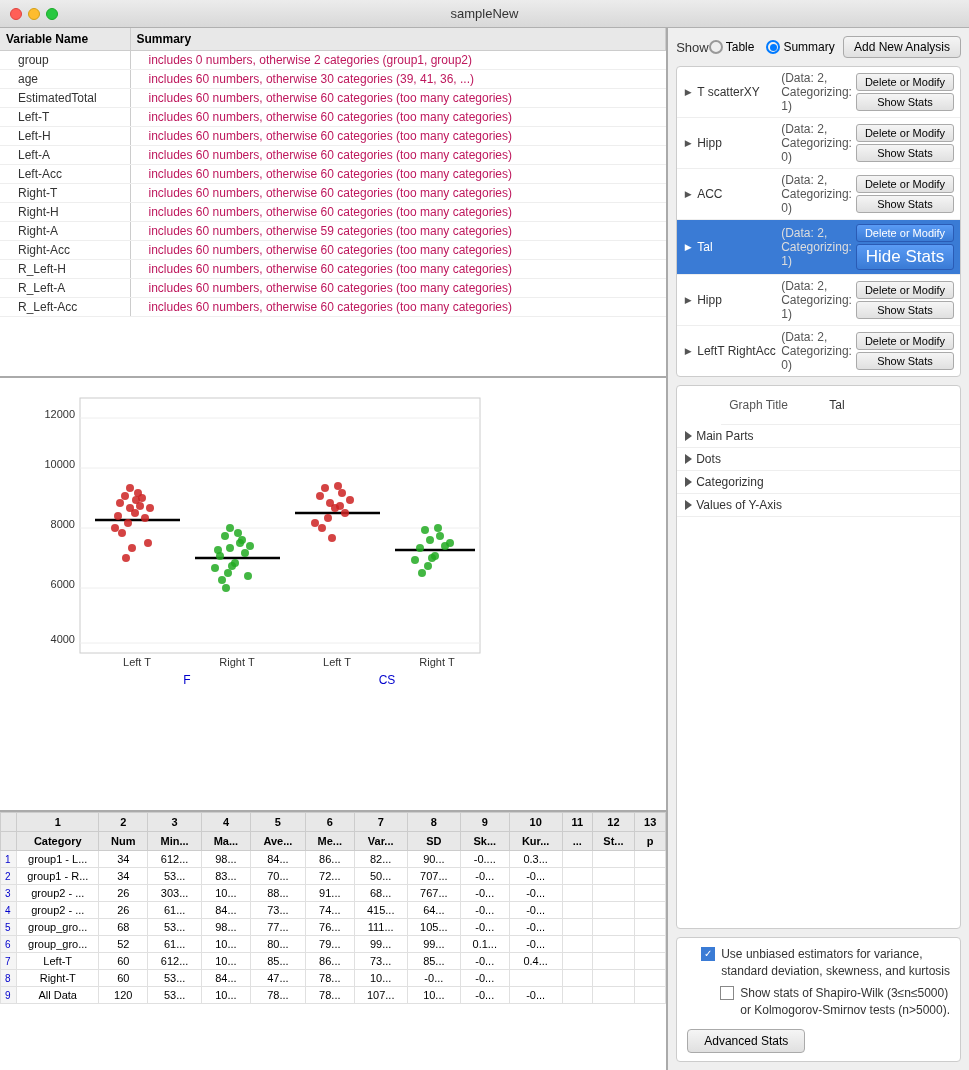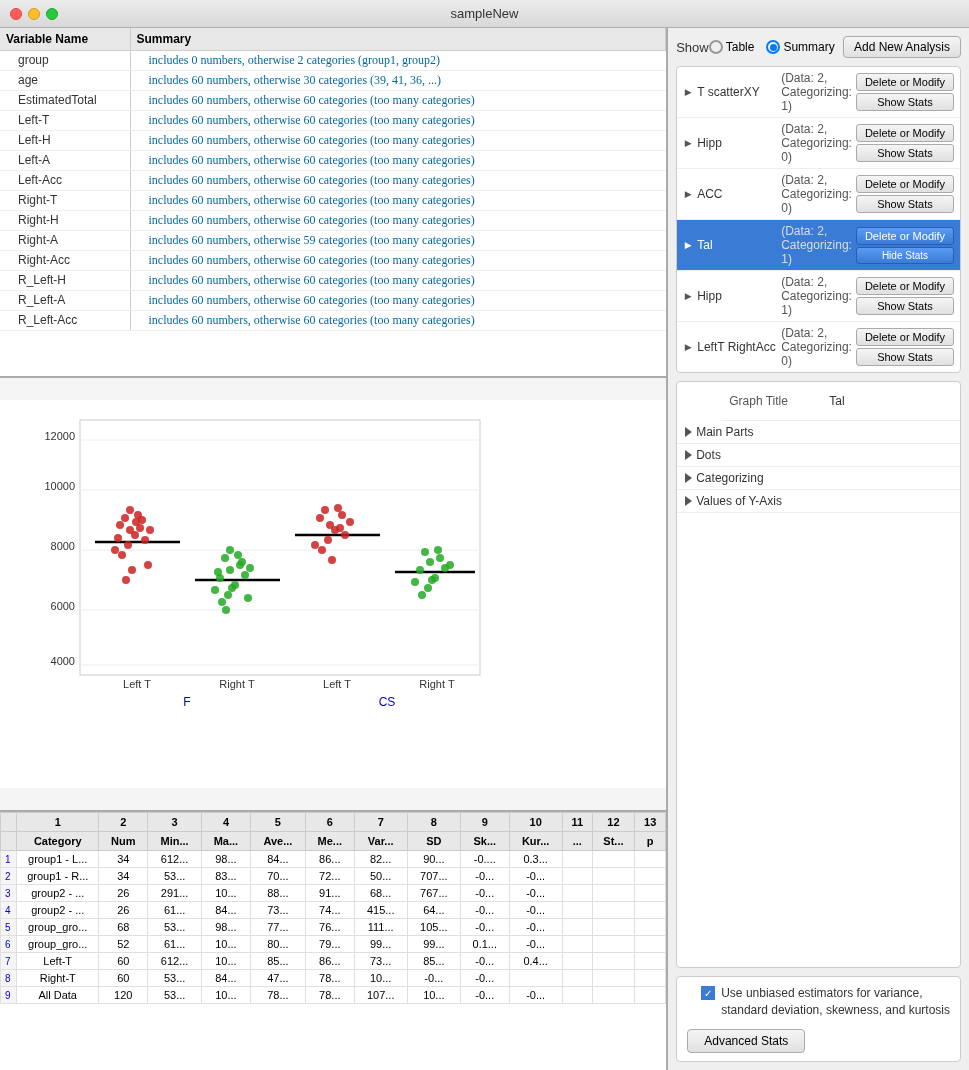--- a/index.html
+++ b/index.html
@@ -45,21 +45,20 @@
       height: calc(1070px - 28px);
     }
 
     
     .left-panel {
       width: 672px;
       display: flex;
       flex-direction: column;
       background: #f5f5f5;
       border-right: 2px solid #aaa;
-      gap: 22px;
     }
 
     
     .var-table-container {
       height: 350px;
       overflow-y: auto;
       border-bottom: 2px solid #aaa;
       background: white;
     }
     .var-table {
@@ -83,22 +82,21 @@
       vertical-align: top;
     }
     .var-table tbody td:first-child {
       font-weight: 500;
       color: #333;
       white-space: nowrap;
       border-right: 1px solid #ccc;
       width: 130px;
     }
     .var-table tbody td:last-child {
-      color: #0369a1;
-      font-family: Liberation Serif, serif;
+      color: #be185d;
     }
 
     
     .chart-area {
       flex: 1;
       background: white;
       padding: 10px;
       overflow: hidden;
     }
 
@@ -264,21 +262,21 @@
       background: linear-gradient(to bottom, #5a9bf5, #3a7bd5);
       border-color: #2a5bb5;
       color: white;
     }
     .hide-btn {
       background: linear-gradient(to bottom, #5a9bf5, #3a7bd5);
       border: 1px solid #2a5bb5;
       border-radius: 3px;
       padding: 2px 8px;
       cursor: pointer;
-      font-size: 10px;
+      font-size: 17px;
       color: white;
       white-space: nowrap;
     }
     .btn-col {
       display: flex;
       flex-direction: column;
       gap: 2px;
     }
 
     
@@ -627,21 +625,21 @@
               <td>-0...</td>
               <td>-0...</td>
               <td></td>
               <td></td>
               <td></td>
             </tr>
             <tr>
               <td class="row-num">3</td>
               <td>group2 - ...</td>
               <td>26</td>
-              <td>291...</td>
+              <td>303...</td>
               <td>10...</td>
               <td>88...</td>
               <td>91...</td>
               <td>68...</td>
               <td>767...</td>
               <td>-0...</td>
               <td>-0...</td>
               <td></td>
               <td></td>
               <td></td>
@@ -852,17 +850,21 @@
       </div>
 
       <div style="flex:1; background: white; min-height: 120px;"></div>
     </div>
 
     <div class="bottom-controls">
       <div class="checkbox-row">
         <div class="checkbox-item checked"></div>
         <span class="checkbox-label">Use unbiased estimators for variance,<br>standard deviation, skewness, and kurtosis</span>
       </div>
+      <div class="checkbox-row">
+        <div class="checkbox-item"></div>
+        <span class="checkbox-label">Show stats of Shapiro-Wilk (3≤n≤5000)<br>or Kolmogorov-Smirnov tests (n&gt;5000).</span>
+      </div>
       <button class="advanced-stats-btn">Advanced Stats</button>
     </div>
 
   </div>
 </div>
 
 </body></html>

